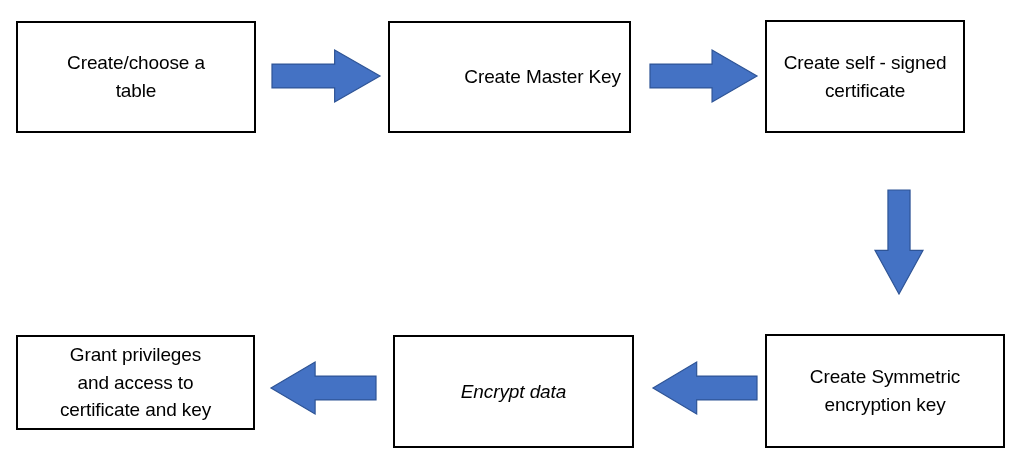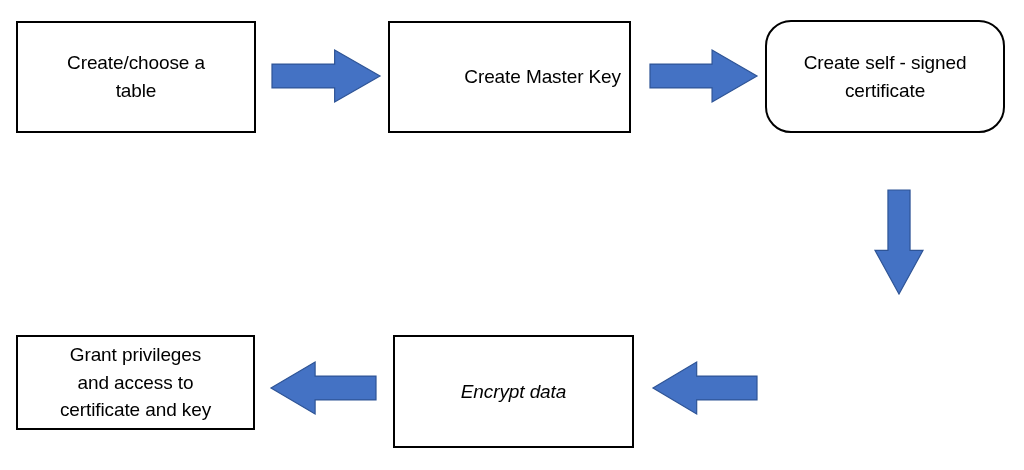--- a/index.html
+++ b/index.html
@@ -51,23 +51,27 @@
 <body>
 
 <div id="canvas" style="background: rgb(255, 255, 255);">
     <div class="node" style="left: 16px; top: 21px; width: 240px; height: 112px; background: rgb(255, 255, 255); border-color: rgb(0, 0, 0);">
       <div class="node-label" style="color: rgb(0, 0, 0);">Create/choose a
 table</div>
     </div>
     <div class="node" style="left: 388px; top: 21px; width: 243px; height: 112px; background: rgb(255, 255, 255); border-color: rgb(0, 0, 0); justify-content: flex-end;">
       <div class="node-label" style="color: rgb(0, 0, 0);">Create Master Key</div>
     </div>
-    <div class="node" style="left: 765px; top: 20px; width: 240px; height: 113px; background: rgb(255, 255, 255); border-color: rgb(0, 0, 0); border-radius: 26px;">
+    <div class="node" style="left: 765px; top: 20px; width: 200px; height: 113px; background: rgb(255, 255, 255); border-color: rgb(0, 0, 0);">
       <div class="node-label" style="color: rgb(0, 0, 0);">Create self - signed
 certificate</div>
+    </div>
+    <div class="node" style="left: 765px; top: 334px; width: 240px; height: 114px; background: rgb(255, 255, 255); border-color: rgb(0, 0, 0);">
+      <div class="node-label" style="color: rgb(0, 0, 0);">Create Symmetric
+encryption key</div>
     </div>
     <div class="node" style="left: 393px; top: 335px; width: 241px; height: 113px; background: rgb(255, 255, 255); border-color: rgb(0, 0, 0);">
       <div class="node-label" style="color: rgb(0, 0, 0); font-style: italic;">Encrypt data</div>
     </div>
     <div class="node" style="left: 16px; top: 335px; width: 239px; height: 95px; background: rgb(255, 255, 255); border-color: rgb(0, 0, 0);">
       <div class="node-label" style="color: rgb(0, 0, 0);">Grant privileges
 and access to
 certificate and key</div>
     </div>
     <div class="arrow" style="left: 272px; top: 50px; width: 108px; height: 52px;">

